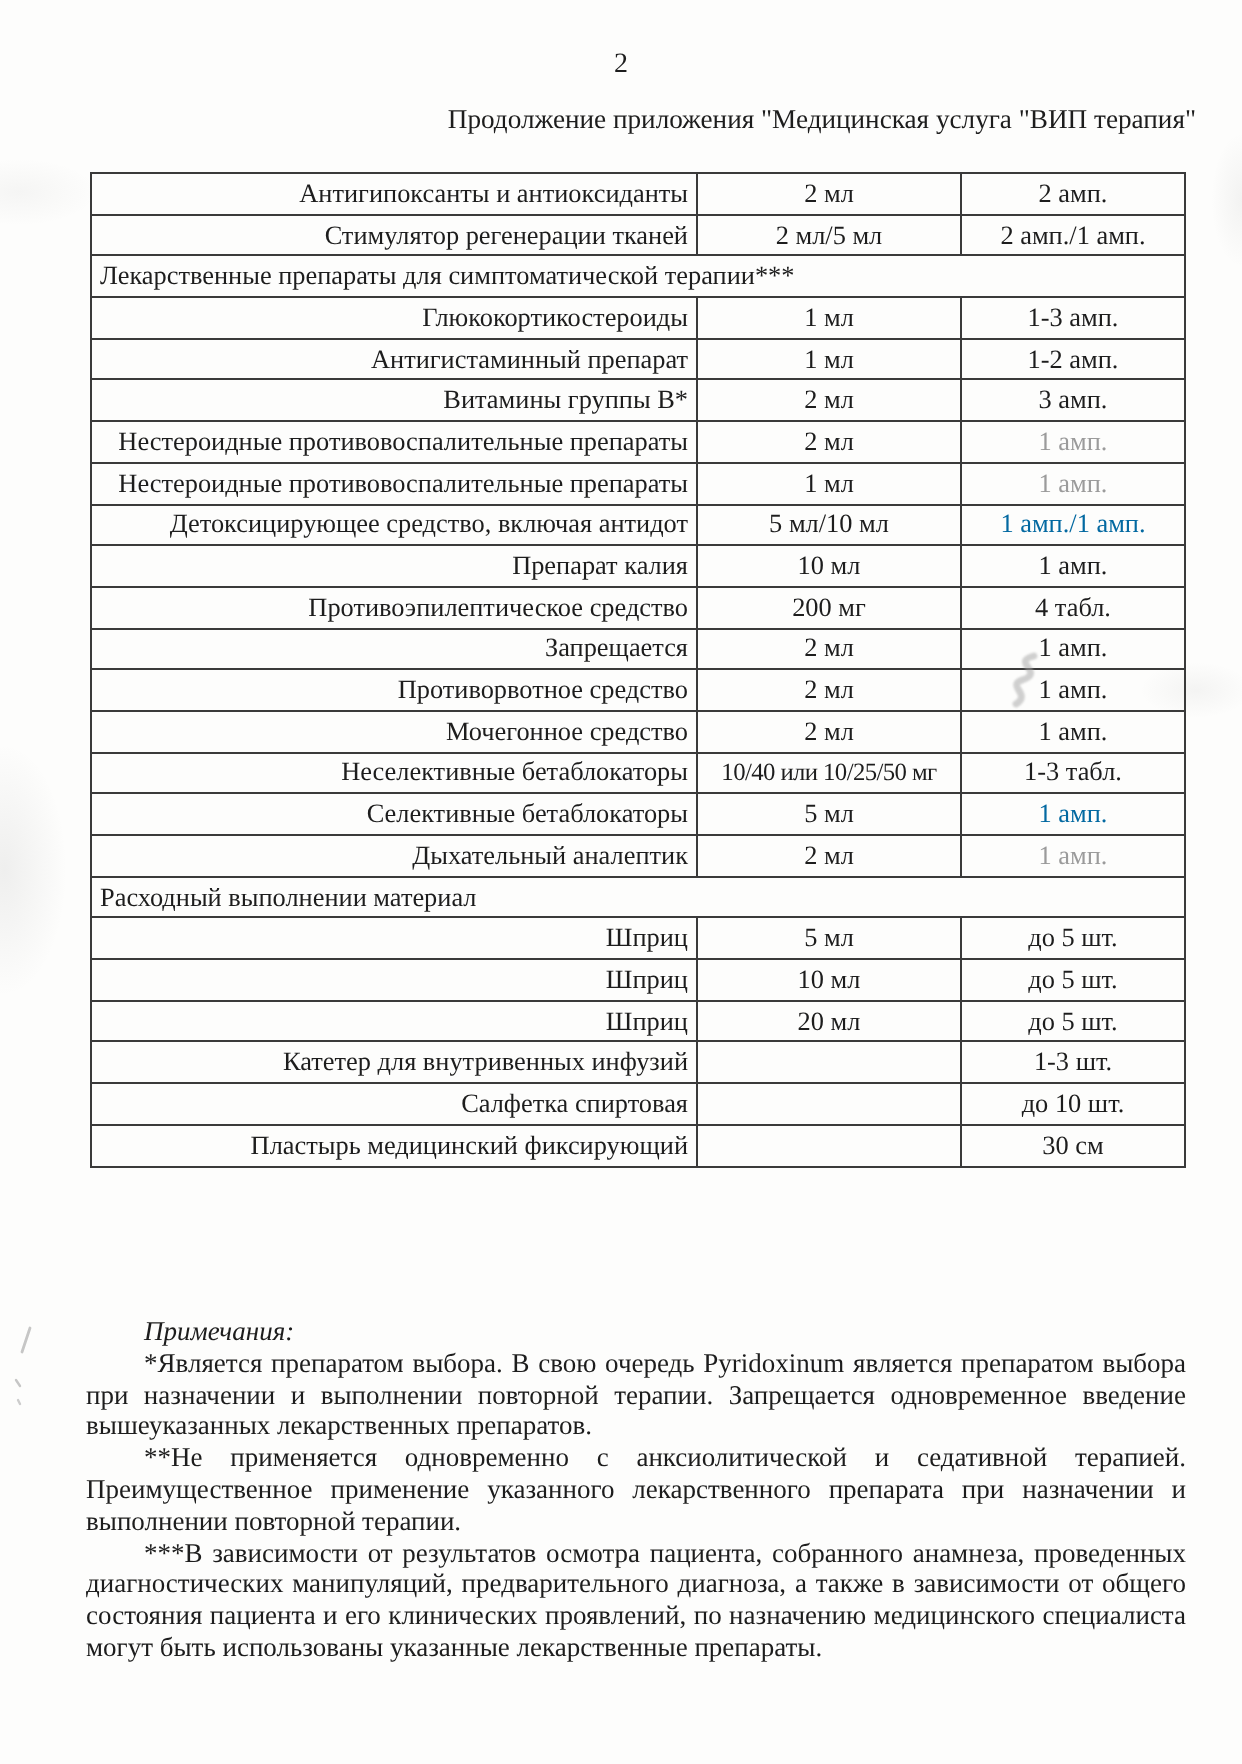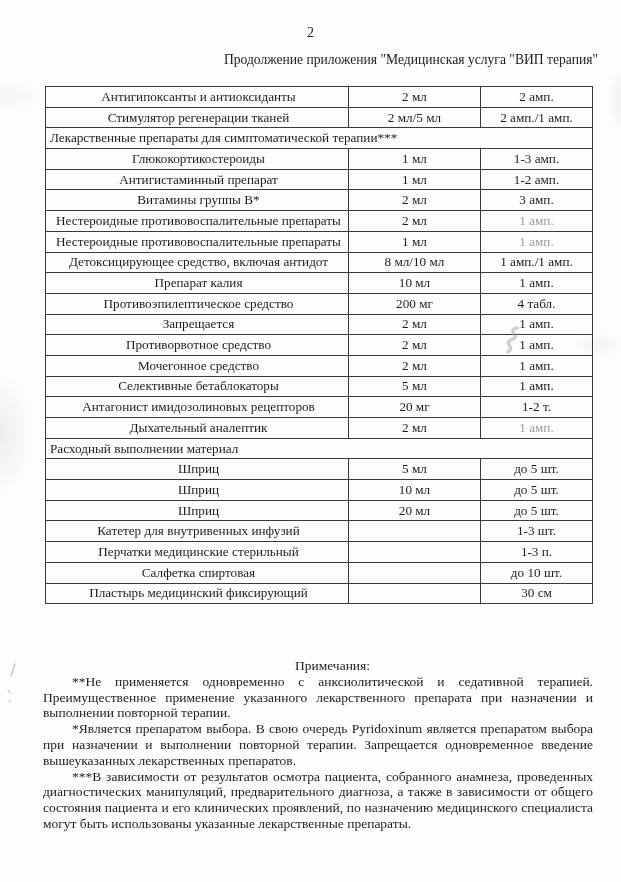--- a/index.html
+++ b/index.html
@@ -45,49 +45,49 @@
     border:1.6px solid #2c2c2c;
   }
   .doc-table td{
     border:1px solid #3a3a3a;
     height:19.7px;
     padding:0 4px;
     vertical-align:middle;
     overflow:visible;
   }
   .doc-table td.c1{
-    text-align:center;
+    text-align:right;
     padding-left:7px;
     white-space:nowrap;
   }
   .doc-table td.c2,.doc-table td.c3{
     text-align:center;
     white-space:nowrap;
   }
   .doc-table td.sec{
     text-align:left;
     white-space:nowrap;
   }
   .doc-table td.squeeze{
     font-size:12.4px;
     letter-spacing:-0.3px;
     padding:0 1px;
   }
   .doc-table td.fade1{color:#9b9b9b;}
-  .doc-table td.fade2{color:#0f172a;}
+  .doc-table td.fade2{color:#0369a1;}
   .notes{
     position:absolute;
     top:658px;left:43px;
     width:550px;
     font-size:13.5px;
     line-height:15.8px;
     text-align:justify;
   }
   .notes p{margin:0;text-indent:29px;}
-  .notes .notes-title{text-align:center;}
+  .notes .notes-title{text-align:left;font-style:italic;}
   .artifact-squiggle{
     position:absolute;left:501px;top:326px;
     opacity:.5;
     filter:blur(.4px);
   }
   .artifact-pencil{
     position:absolute;left:3px;top:658px;
     opacity:.55;
     filter:blur(.3px);
   }
@@ -141,21 +141,21 @@
         <td class="c2">2 мл</td>
         <td class="c3 fade1">1 амп.</td>
       </tr>
       <tr>
         <td class="c1">Нестероидные противовоспалительные препараты</td>
         <td class="c2">1 мл</td>
         <td class="c3 fade1">1 амп.</td>
       </tr>
       <tr>
         <td class="c1">Детоксицирующее средство, включая антидот</td>
-        <td class="c2">8 мл/10 мл</td>
+        <td class="c2">5 мл/10 мл</td>
         <td class="c3 fade2">1 амп./1 амп.</td>
       </tr>
       <tr>
         <td class="c1">Препарат калия</td>
         <td class="c2">10 мл</td>
         <td class="c3">1 амп.</td>
       </tr>
       <tr>
         <td class="c1">Противоэпилептическое средство</td>
         <td class="c2">200 мг</td>
@@ -170,30 +170,30 @@
         <td class="c1">Противорвотное средство</td>
         <td class="c2">2 мл</td>
         <td class="c3">1 амп.</td>
       </tr>
       <tr>
         <td class="c1">Мочегонное средство</td>
         <td class="c2">2 мл</td>
         <td class="c3">1 амп.</td>
       </tr>
       <tr>
+        <td class="c1">Неселективные бетаблокаторы</td>
+        <td class="c2 squeeze">10/40 или 10/25/50 мг</td>
+        <td class="c3">1-3 табл.</td>
+      </tr>
+      <tr>
         <td class="c1">Селективные бетаблокаторы</td>
         <td class="c2">5 мл</td>
         <td class="c3 fade2">1 амп.</td>
       </tr>
       <tr>
-        <td class="c1">Антагонист имидозолиновых рецепторов</td>
-        <td class="c2">20 мг</td>
-        <td class="c3">1-2 т.</td>
-      </tr>
-      <tr>
         <td class="c1">Дыхательный аналептик</td>
         <td class="c2">2 мл</td>
         <td class="c3 fade1">1 амп.</td>
       </tr>
       <tr>
         <td class="sec" colspan="3">Расходный выполнении материал</td>
       </tr>
       <tr>
         <td class="c1">Шприц</td>
         <td class="c2">5 мл</td>
@@ -208,41 +208,36 @@
         <td class="c1">Шприц</td>
         <td class="c2">20 мл</td>
         <td class="c3">до 5 шт.</td>
       </tr>
       <tr>
         <td class="c1">Катетер для внутривенных инфузий</td>
         <td class="c2"></td>
         <td class="c3">1-3 шт.</td>
       </tr>
       <tr>
-        <td class="c1">Перчатки медицинские стерильный</td>
-        <td class="c2"></td>
-        <td class="c3">1-3 п.</td>
-      </tr>
-      <tr>
         <td class="c1">Салфетка спиртовая</td>
         <td class="c2"></td>
         <td class="c3">до 10 шт.</td>
       </tr>
       <tr>
         <td class="c1">Пластырь медицинский фиксирующий</td>
         <td class="c2"></td>
         <td class="c3">30 см</td>
       </tr>
     </tbody>
   </table>
 
   <div class="notes">
     <p class="notes-title">Примечания:</p>
+    <p class="note">*Является препаратом выбора. В свою очередь Pyridoxinum является препаратом выбора при назначении и выполнении повторной терапии. Запрещается одновременное введение вышеуказанных лекарственных препаратов.</p>
     <p class="note">**Не применяется одновременно с анксиолитической и седативной терапией. Преимущественное применение указанного лекарственного препарата при назначении и выполнении повторной терапии.</p>
-    <p class="note">*Является препаратом выбора. В свою очередь Pyridoxinum является препаратом выбора при назначении и выполнении повторной терапии. Запрещается одновременное введение вышеуказанных лекарственных препаратов.</p>
     <p class="note">***В зависимости от результатов осмотра пациента, собранного анамнеза, проведенных диагностических манипуляций, предварительного диагноза, а также в зависимости от общего состояния пациента и его клинических проявлений, по назначению медицинского специалиста могут быть использованы указанные лекарственные препараты.</p>
   </div>
 
   <svg class="artifact-squiggle" width="24" height="28" viewBox="0 0 24 28">
     <path d="M16 2 C4 5 22 10 10 14 C2 17 15 21 7 26" stroke="#a3a3a3" stroke-width="3.4" fill="none" stroke-linecap="round"></path>
   </svg>
 
   <svg class="artifact-pencil" width="20" height="56" viewBox="0 0 20 56">
     <path d="M12 6 L8 18" stroke="#9a9a9a" stroke-width="1.4" fill="none" stroke-linecap="round"></path>
     <path d="M5 32 L7 35" stroke="#9a9a9a" stroke-width="1.2" fill="none" stroke-linecap="round"></path>

